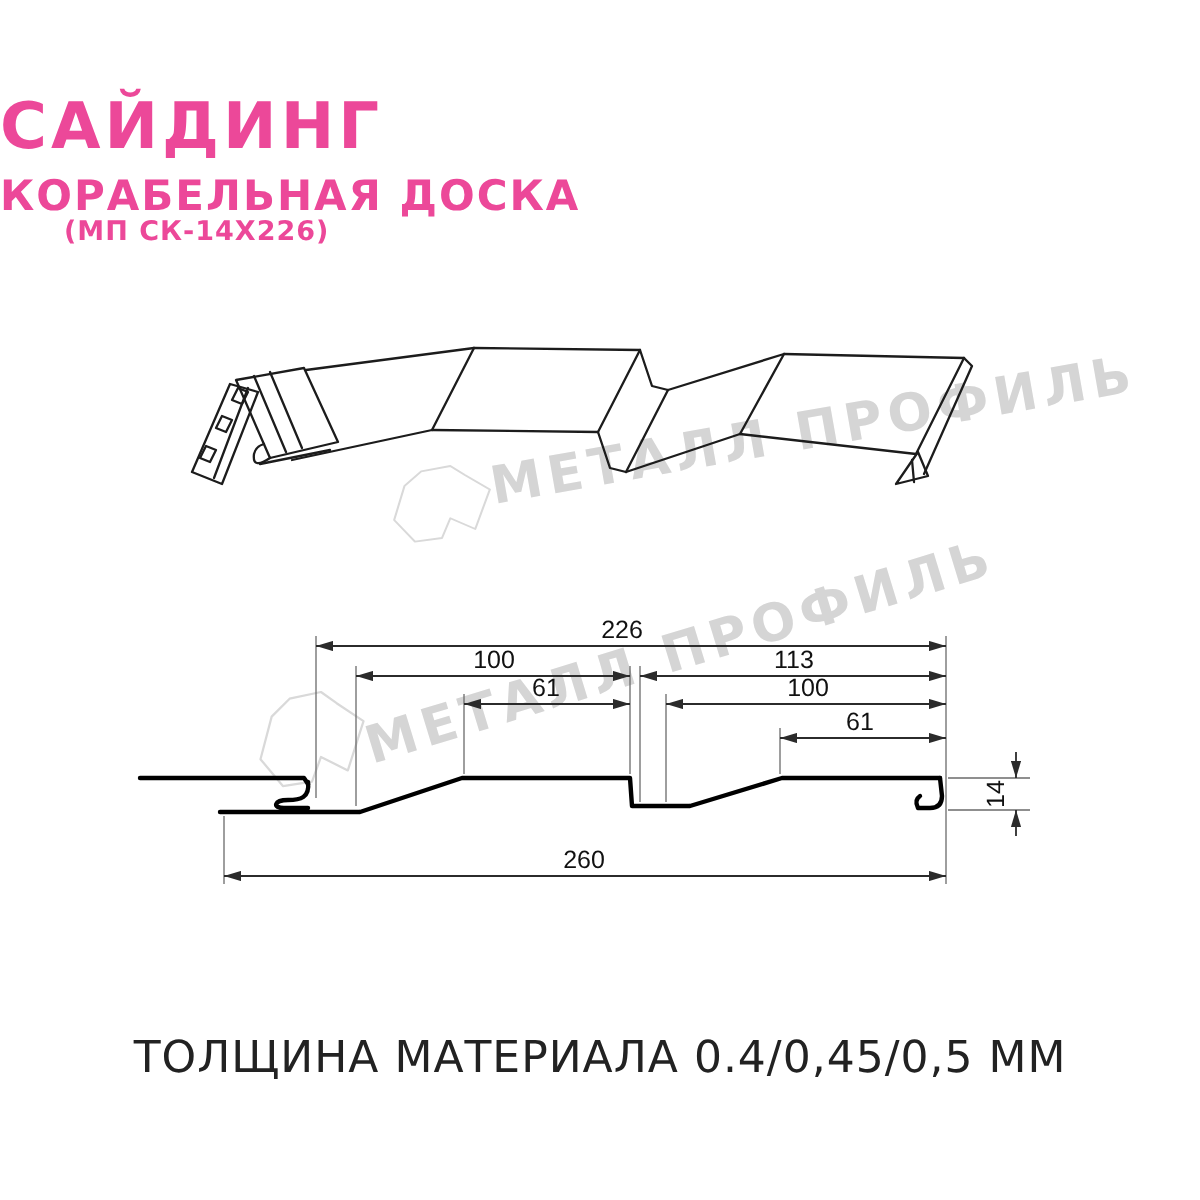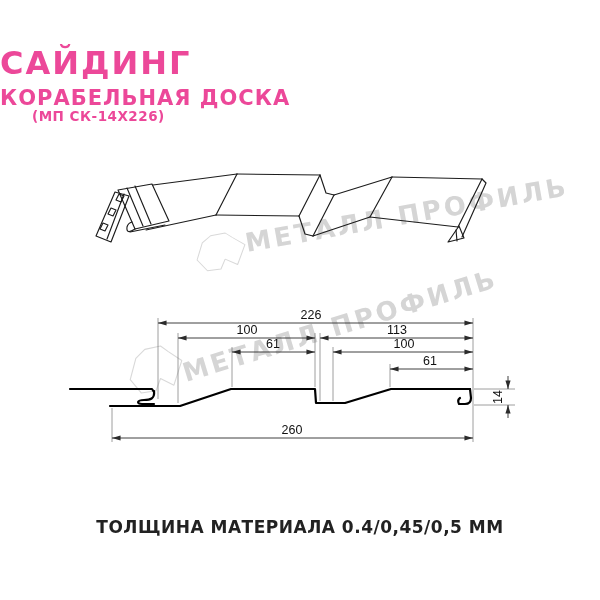--- a/index.html
+++ b/index.html
@@ -3,21 +3,21 @@
 <meta charset="utf-8">
 <style>
   html,body{margin:0;padding:0;background:#fff;}
   .page{position:relative;width:600px;height:600px;background:#ffffff;overflow:hidden;
         font-family:"DejaVu Sans","Liberation Sans",sans-serif;}
   .hdr{position:absolute;left:0;width:600px;text-align:left;color:#ec4899;}
   .title{top:44px;font-size:32px;font-weight:800;letter-spacing:2px;}
   .subtitle{top:86px;font-size:21px;font-weight:700;letter-spacing:1px;}
   .model{top:108px;font-size:13.5px;font-weight:700;letter-spacing:.5px;padding-left:32px;}
   .footer{position:absolute;top:517px;left:0;width:600px;text-align:center;
-          font-size:17px;font-weight:700;letter-spacing:.5px;color:#222;}
+          font-size:22px;font-weight:400;letter-spacing:.5px;color:#222;}
   svg{position:absolute;left:0;top:0;}
   .wm-text{font-weight:700;letter-spacing:3px;fill:#d5d5d5;font-size:26px;}
   .dim-text{font-size:12.5px;fill:#111;font-family:"Liberation Sans","DejaVu Sans",sans-serif;}
   .l3d{stroke:#1c1c1c;stroke-width:1.15;fill:none;stroke-linejoin:round;stroke-linecap:round;}
   .prof{stroke:#000;stroke-width:2.2;fill:none;stroke-linejoin:round;stroke-linecap:round;}
   .dim{stroke:#2b2b2b;stroke-width:0.9;fill:none;}
   .ext{stroke:#6a6a6a;stroke-width:0.65;fill:none;}
   .wm-logo{stroke:#d9d9d9;stroke-width:2;fill:none;stroke-linejoin:round;}
 </style>
 </head>

